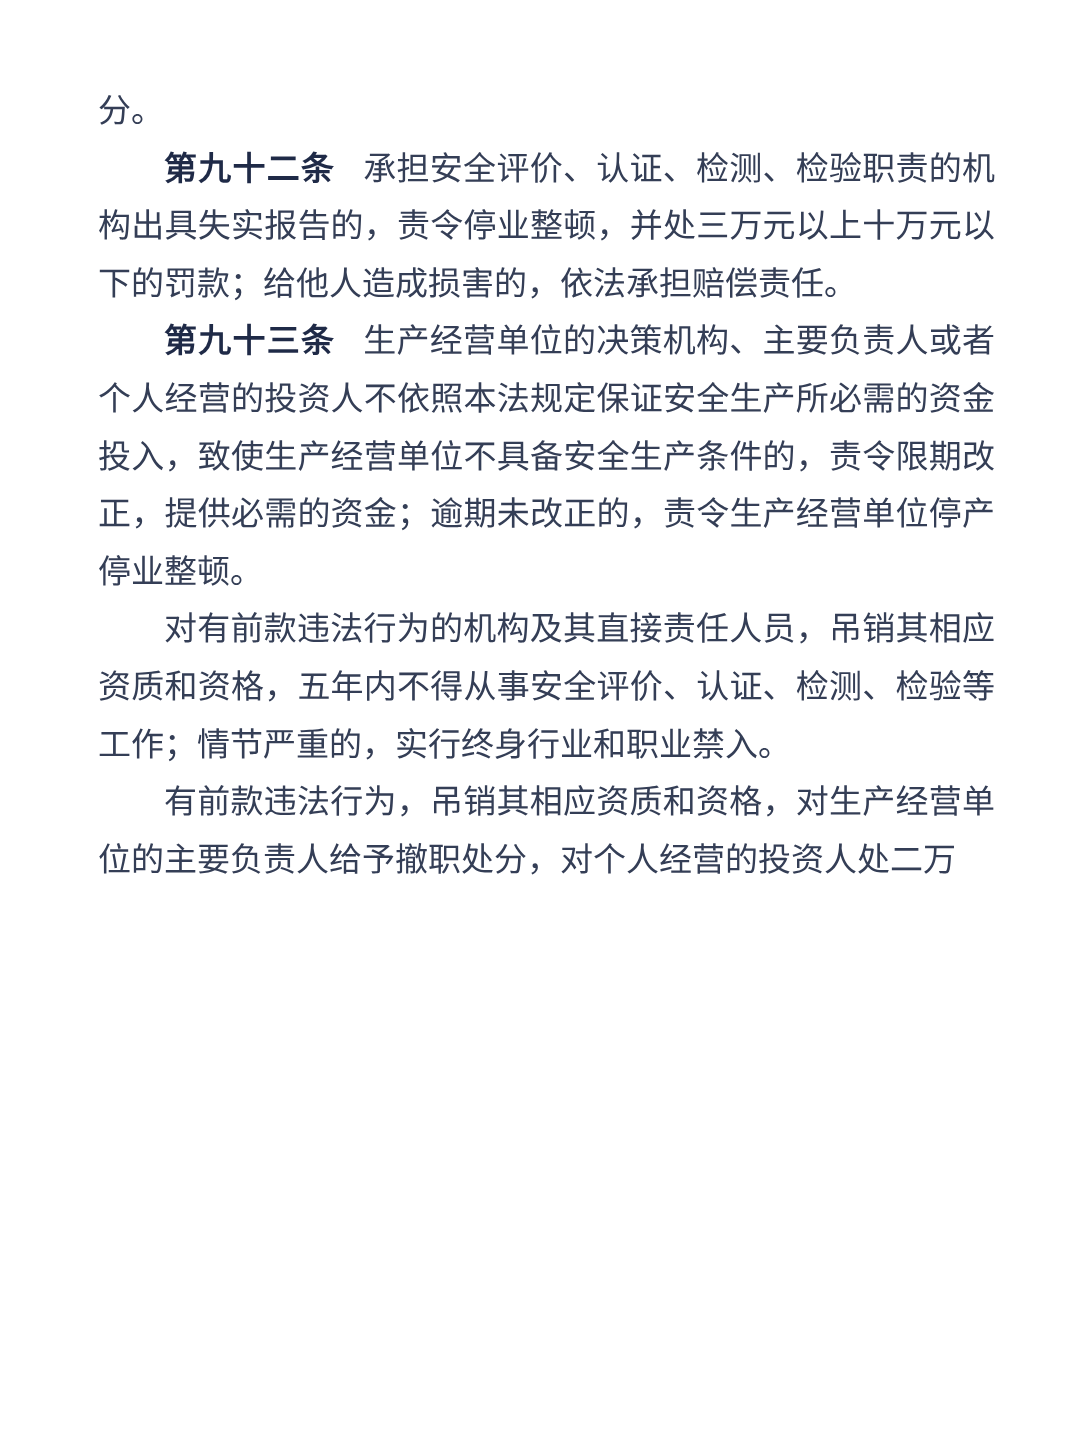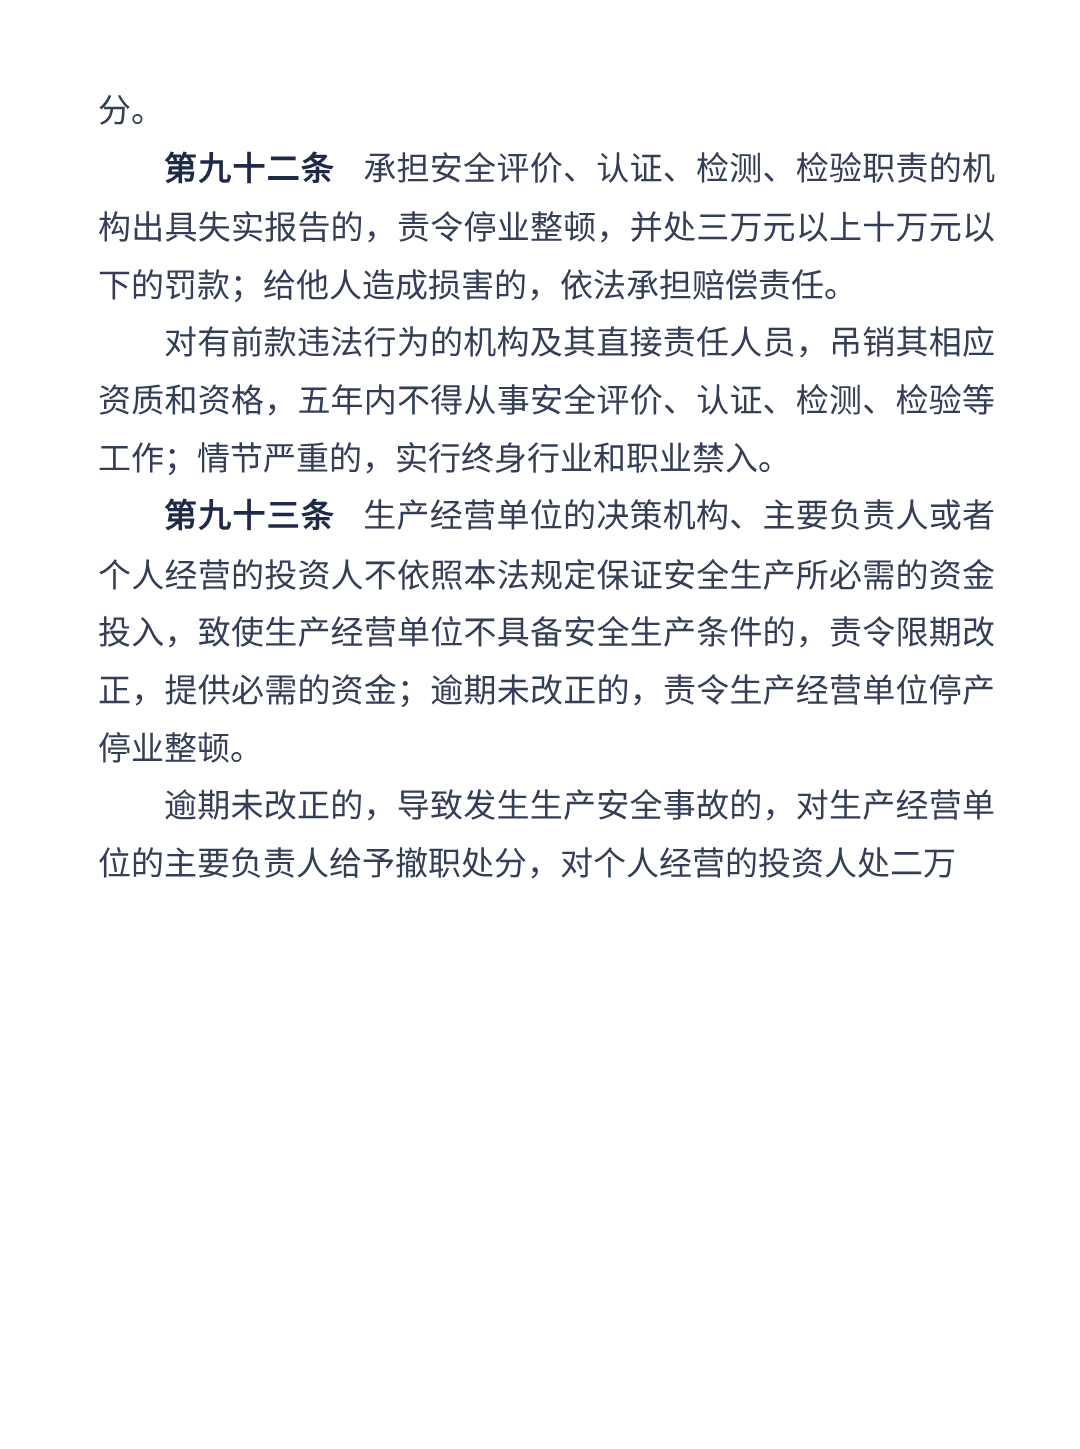--- a/index.html
+++ b/index.html
@@ -33,31 +33,31 @@
     text-align: justify;
     text-justify: inter-ideograph;
     text-indent: 2em;
     word-break: break-all;
     overflow-wrap: break-word;
   }
   .para.continuation {
     text-indent: 0;
   }
   .article-label {
-    font-family: Liberation Mono, monospace;
+    font-family: Liberation Serif, serif;
     font-weight: bold;
     color: var(--heading-color, #1f2a47);
     letter-spacing: 1px;
     margin-right: 0.85em;
   }
 </style>
 </head>
 <body>
 
 <main class="page">
   <article class="text-block" id="text-block">
       <p class="para continuation"><span>分。</span></p>
       <p class="para article"><span class="article-label">第九十二条</span><span>承担安全评价、认证、检测、检验职责的机构出具失实报告的，责令停业整顿，并处三万元以上十万元以下的罚款；给他人造成损害的，依法承担赔偿责任。</span></p>
+      <p class="para article"><span class="article-label">第九十三条</span><span>生产经营单位的决策机构、主要负责人或者个人经营的投资人不依照本法规定保证安全生产所必需的资金投入，致使生产经营单位不具备安全生产条件的，责令限期改正，提供必需的资金；逾期未改正的，责令生产经营单位停产停业整顿。</span></p>
       <p class="para body"><span>对有前款违法行为的机构及其直接责任人员，吊销其相应资质和资格，五年内不得从事安全评价、认证、检测、检验等工作；情节严重的，实行终身行业和职业禁入。</span></p>
-      <p class="para article"><span class="article-label">第九十三条</span><span>生产经营单位的决策机构、主要负责人或者个人经营的投资人不依照本法规定保证安全生产所必需的资金投入，致使生产经营单位不具备安全生产条件的，责令限期改正，提供必需的资金；逾期未改正的，责令生产经营单位停产停业整顿。</span></p>
-      <p class="para body"><span>逾期未改正的，导致发生生产安全事故的，对生产经营单位的主要负责人给予撤职处分，对个人经营的投资人处二万</span></p>
+      <p class="para body"><span>有前款违法行为，吊销其相应资质和资格，对生产经营单位的主要负责人给予撤职处分，对个人经营的投资人处二万</span></p>
     </article>
 </main>
 
 </body></html>

